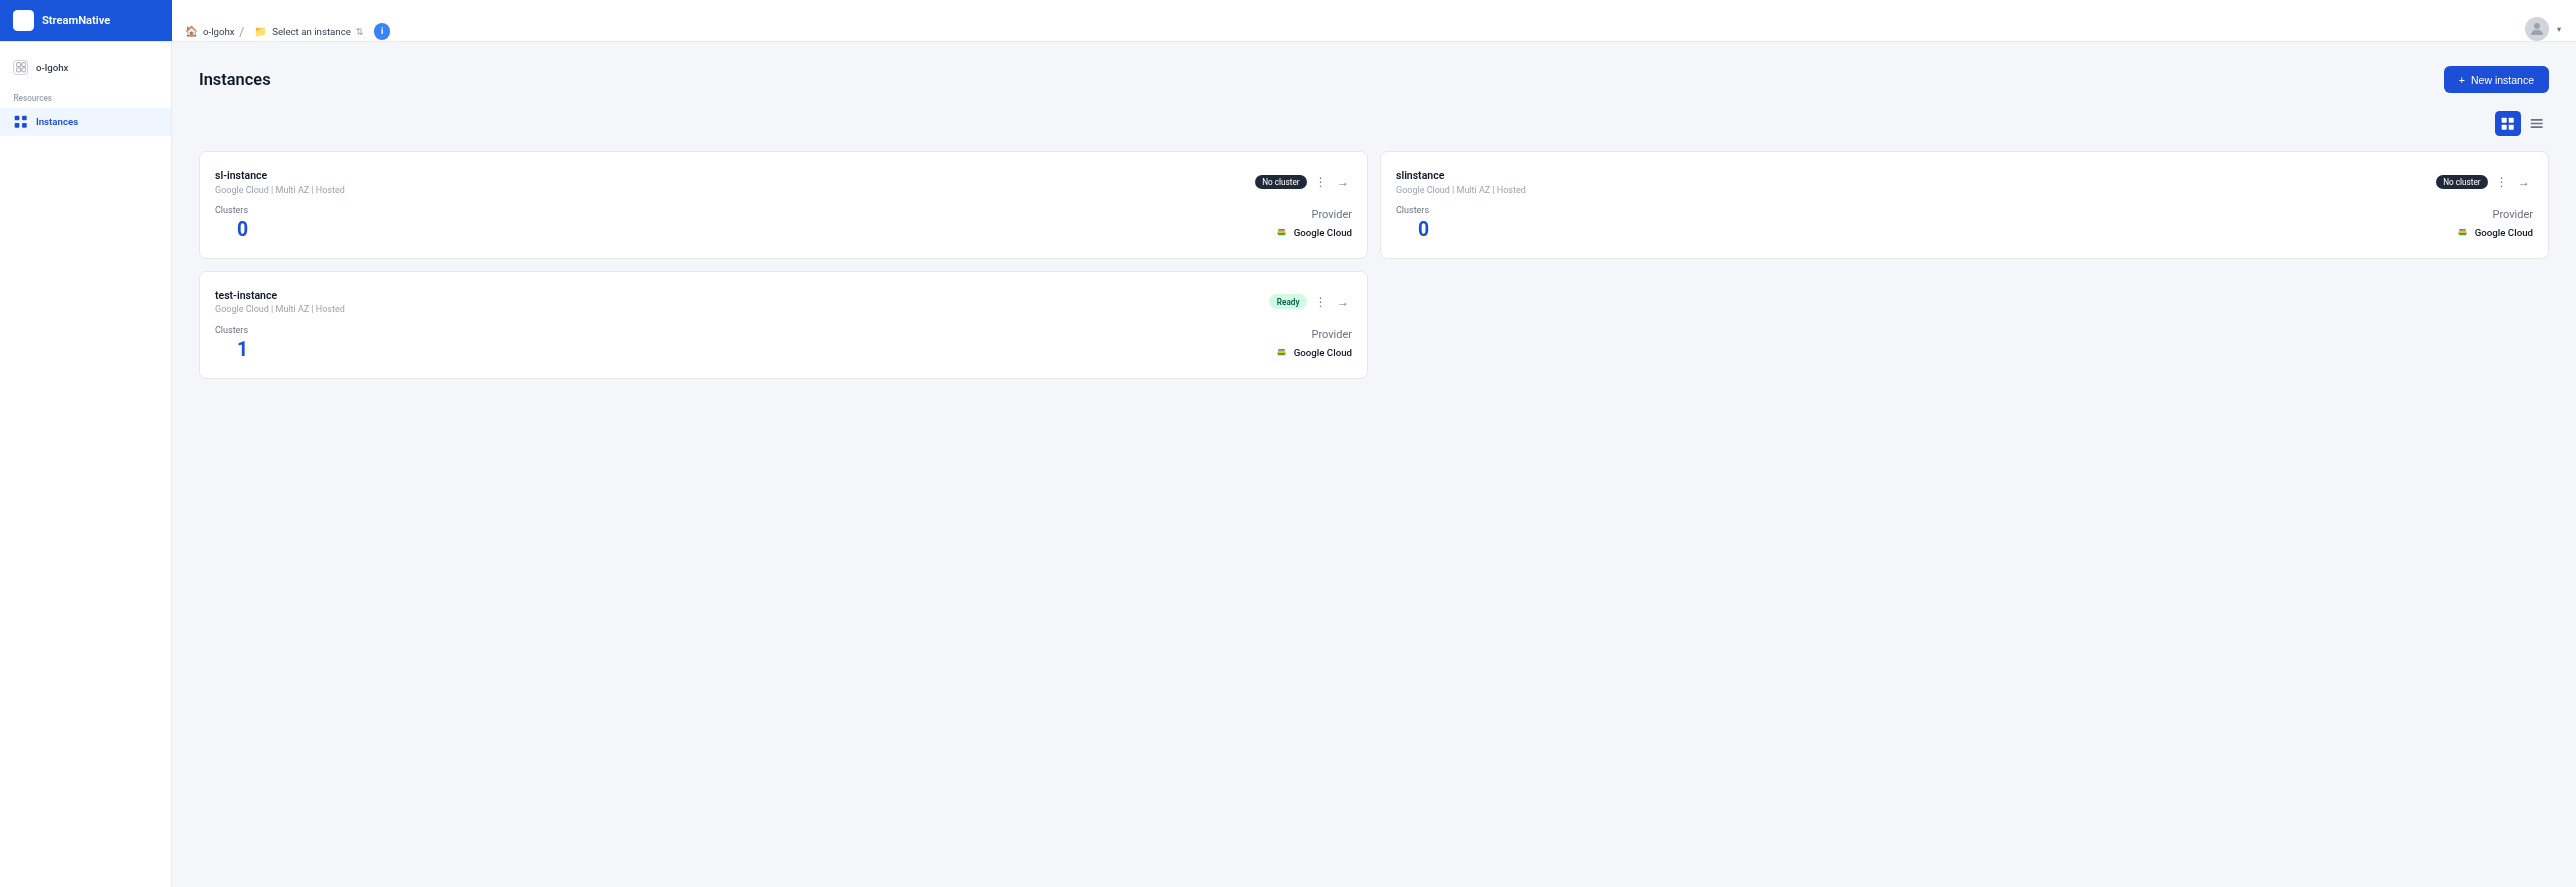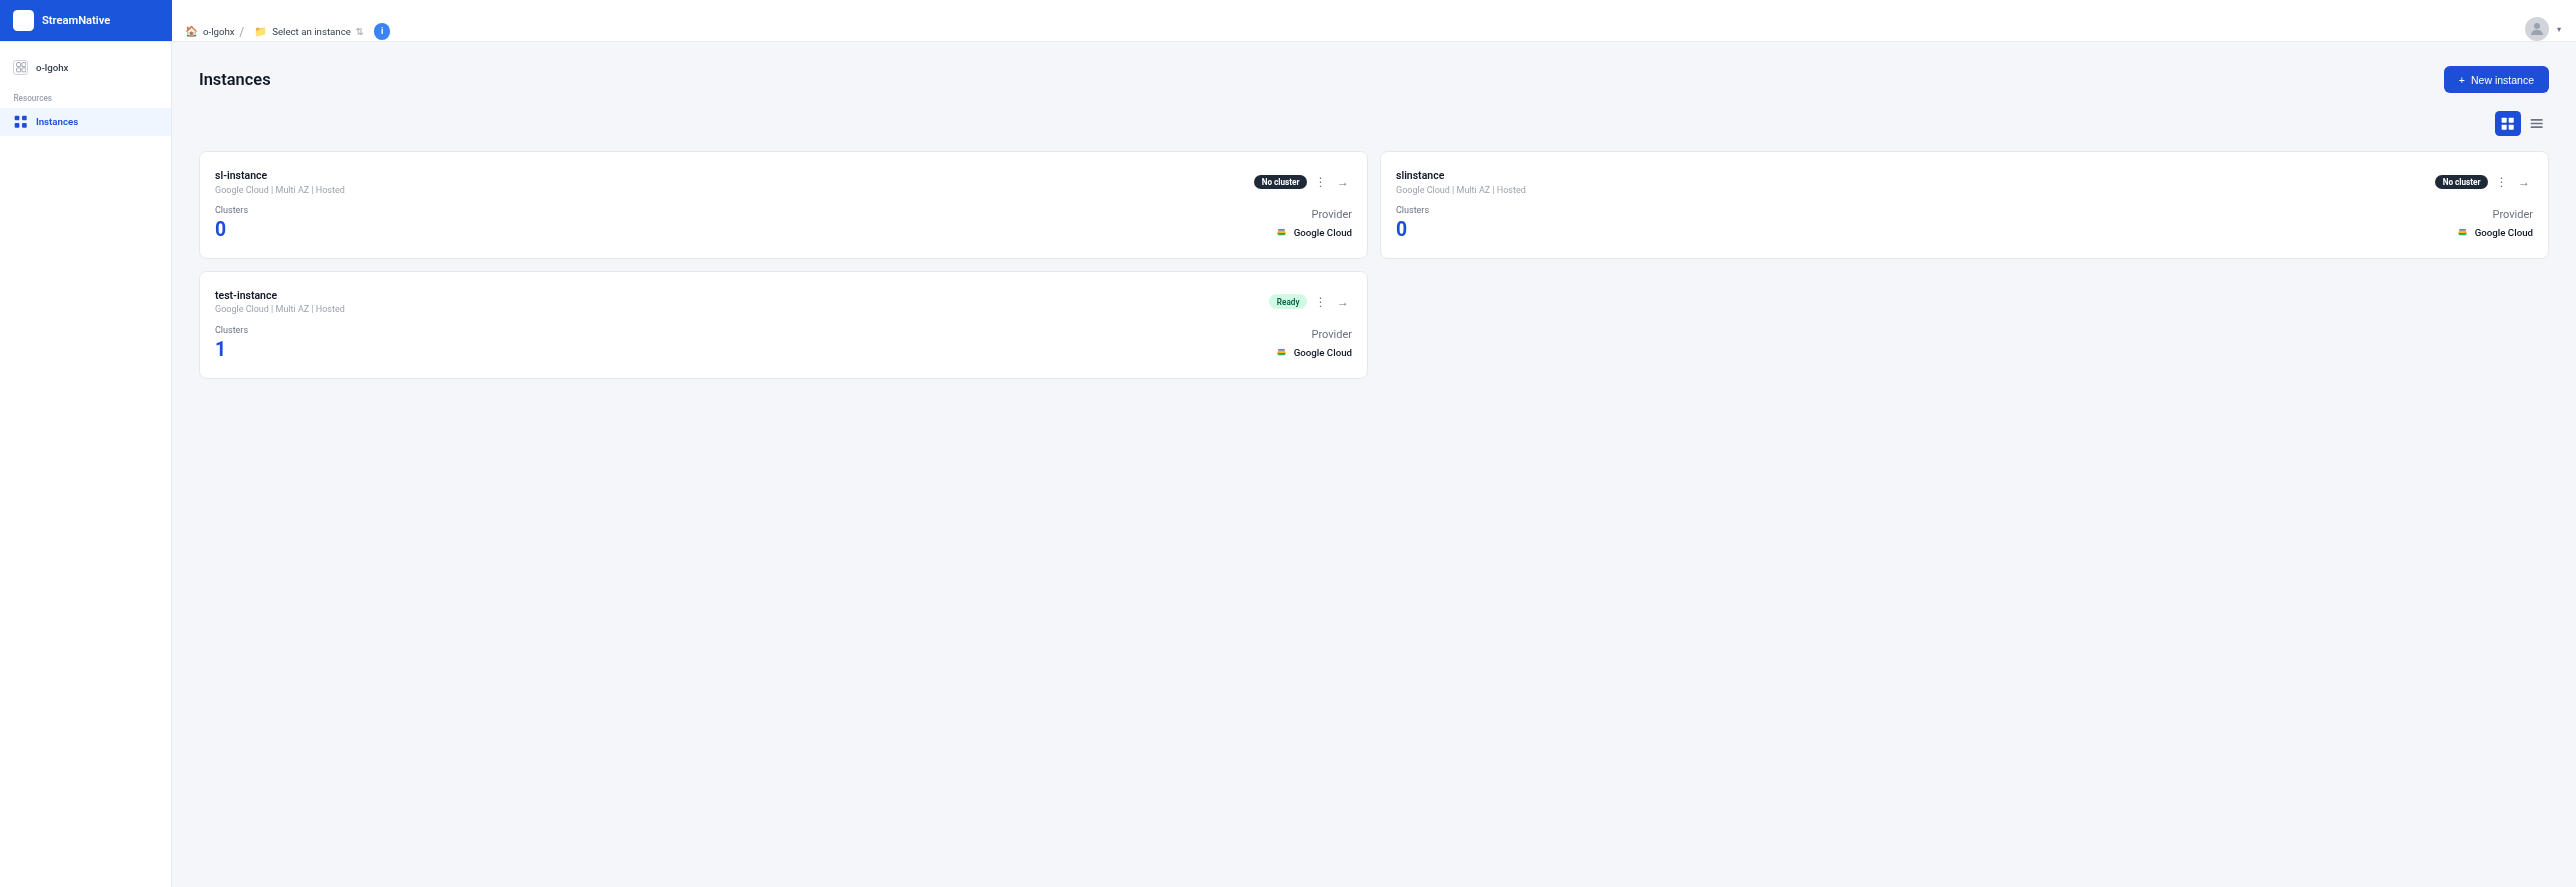--- a/index.html
+++ b/index.html
@@ -241,21 +241,21 @@
       font-size: 9px;
       color: #9ca3af;
     }
     .instance-actions {
       display: flex;
       align-items: center;
       gap: 4.5px;
     }
     .badge {
       font-size: 8.2px;
-      font-weight: 700;
+      font-weight: 400;
       padding: 2.2px 7.5px;
       border-radius: 15px;
     }
     .badge-no-cluster {
       background: #1f2937;
       color: #fff;
     }
     .badge-ready {
       background: #d1fae5;
       color: #065f46;
@@ -276,20 +276,21 @@
       cursor: pointer;
       color: #6b7280;
       font-size: 12px;
       padding: 3px;
       border-radius: 3px;
     }
     .instance-stats {
       display: flex;
       justify-content: space-between;
       align-items: flex-end;
+      text-align: right;
     }
     .stat-block {}
     .stat-label {
       font-size: 9px;
       color: #6b7280;
       margin-bottom: 3px;
     }
     .stat-value {
       font-size: 19.4px;
       font-weight: 700;

